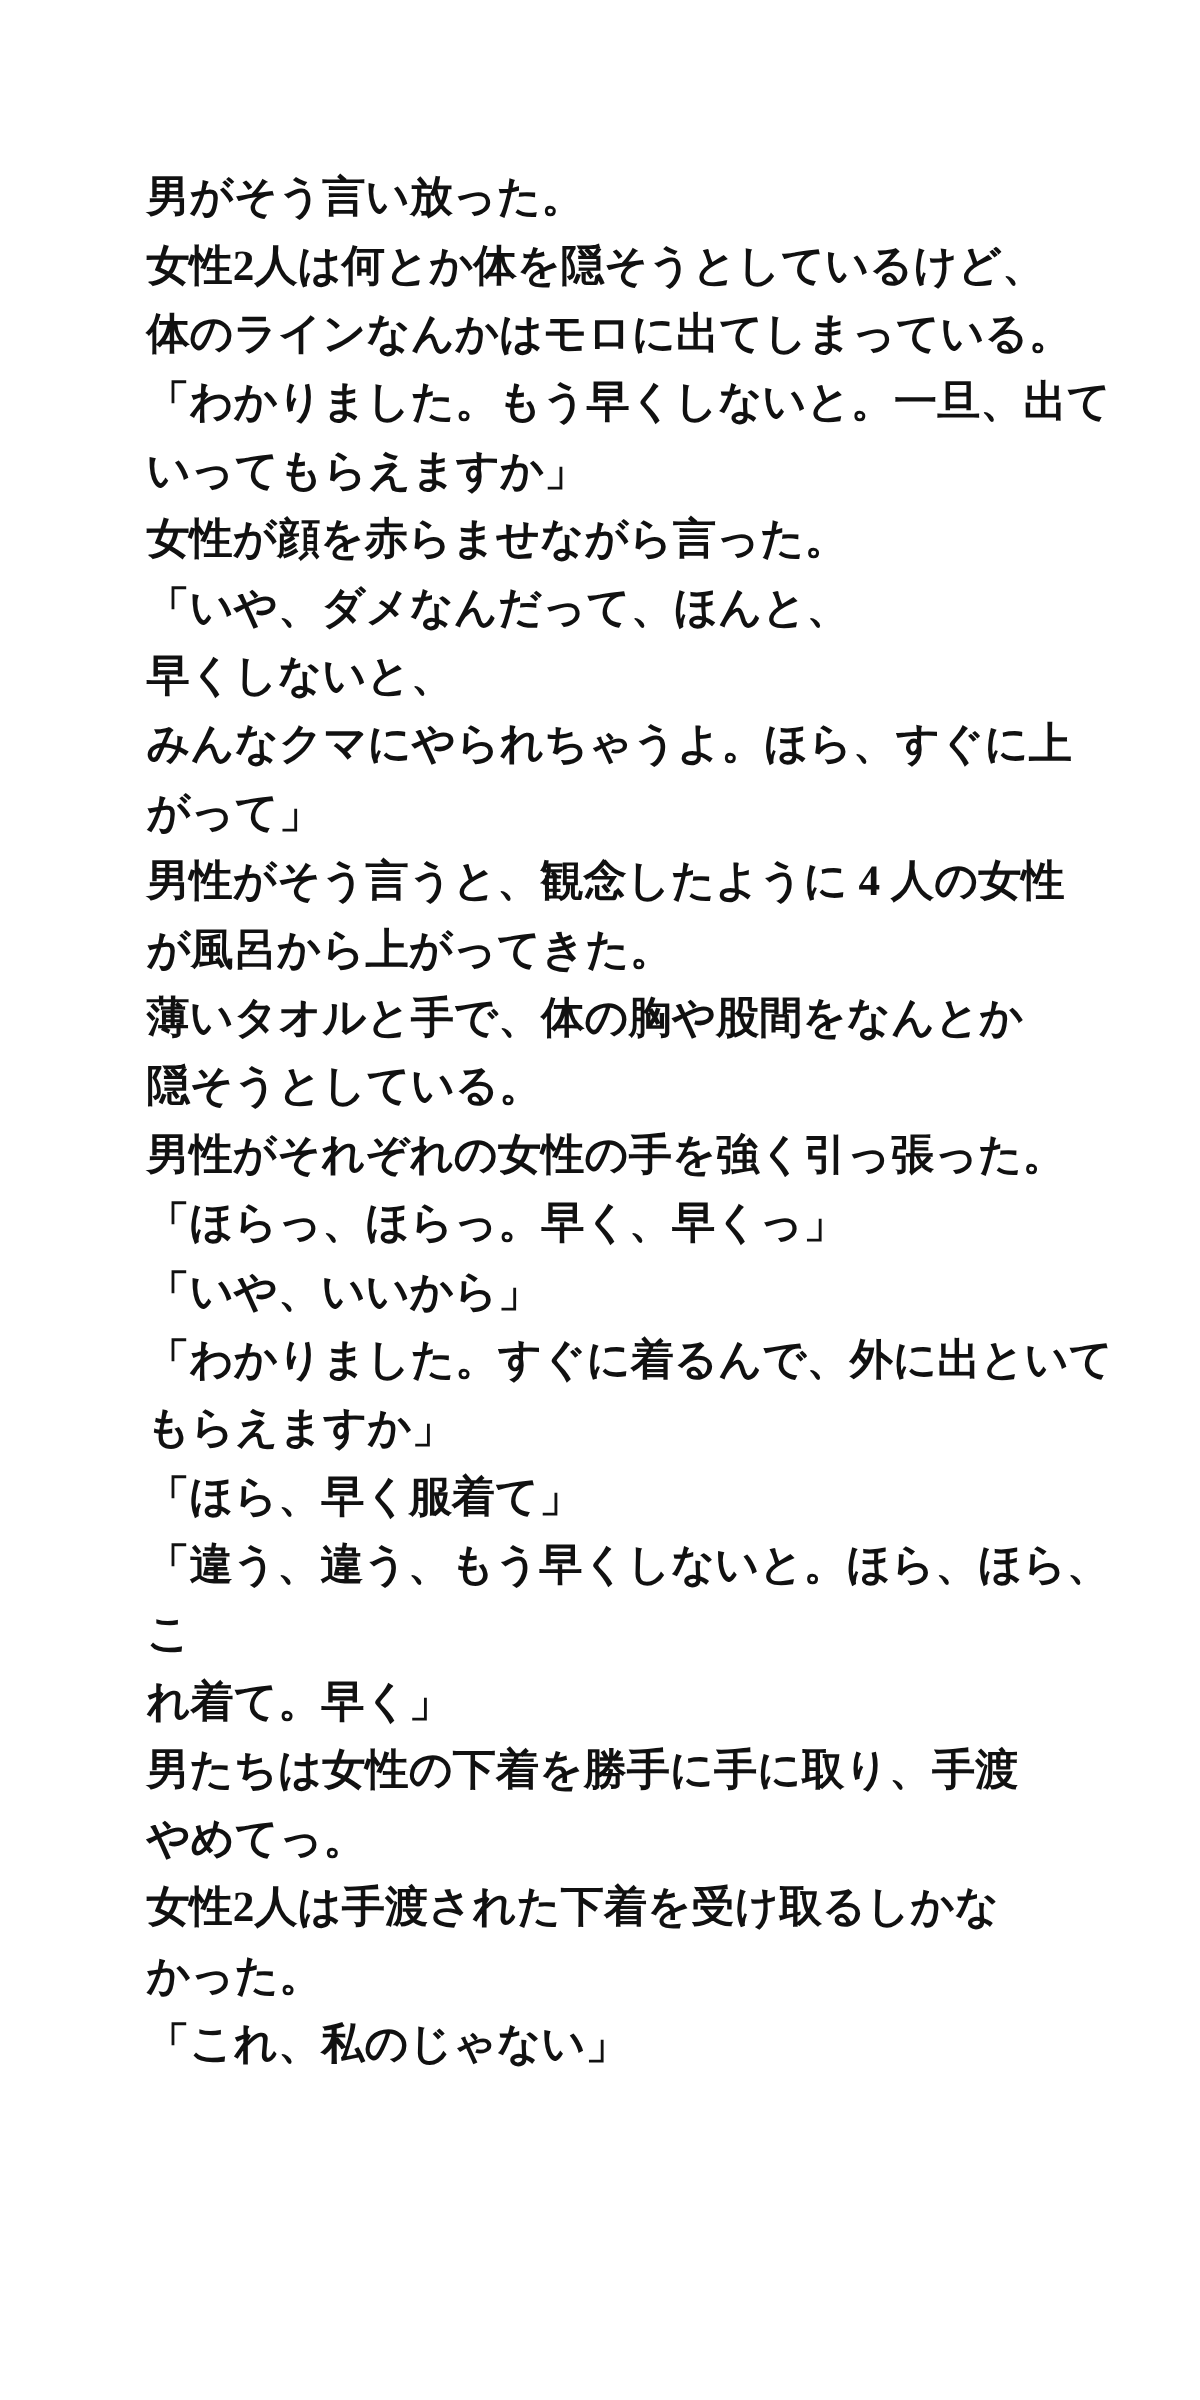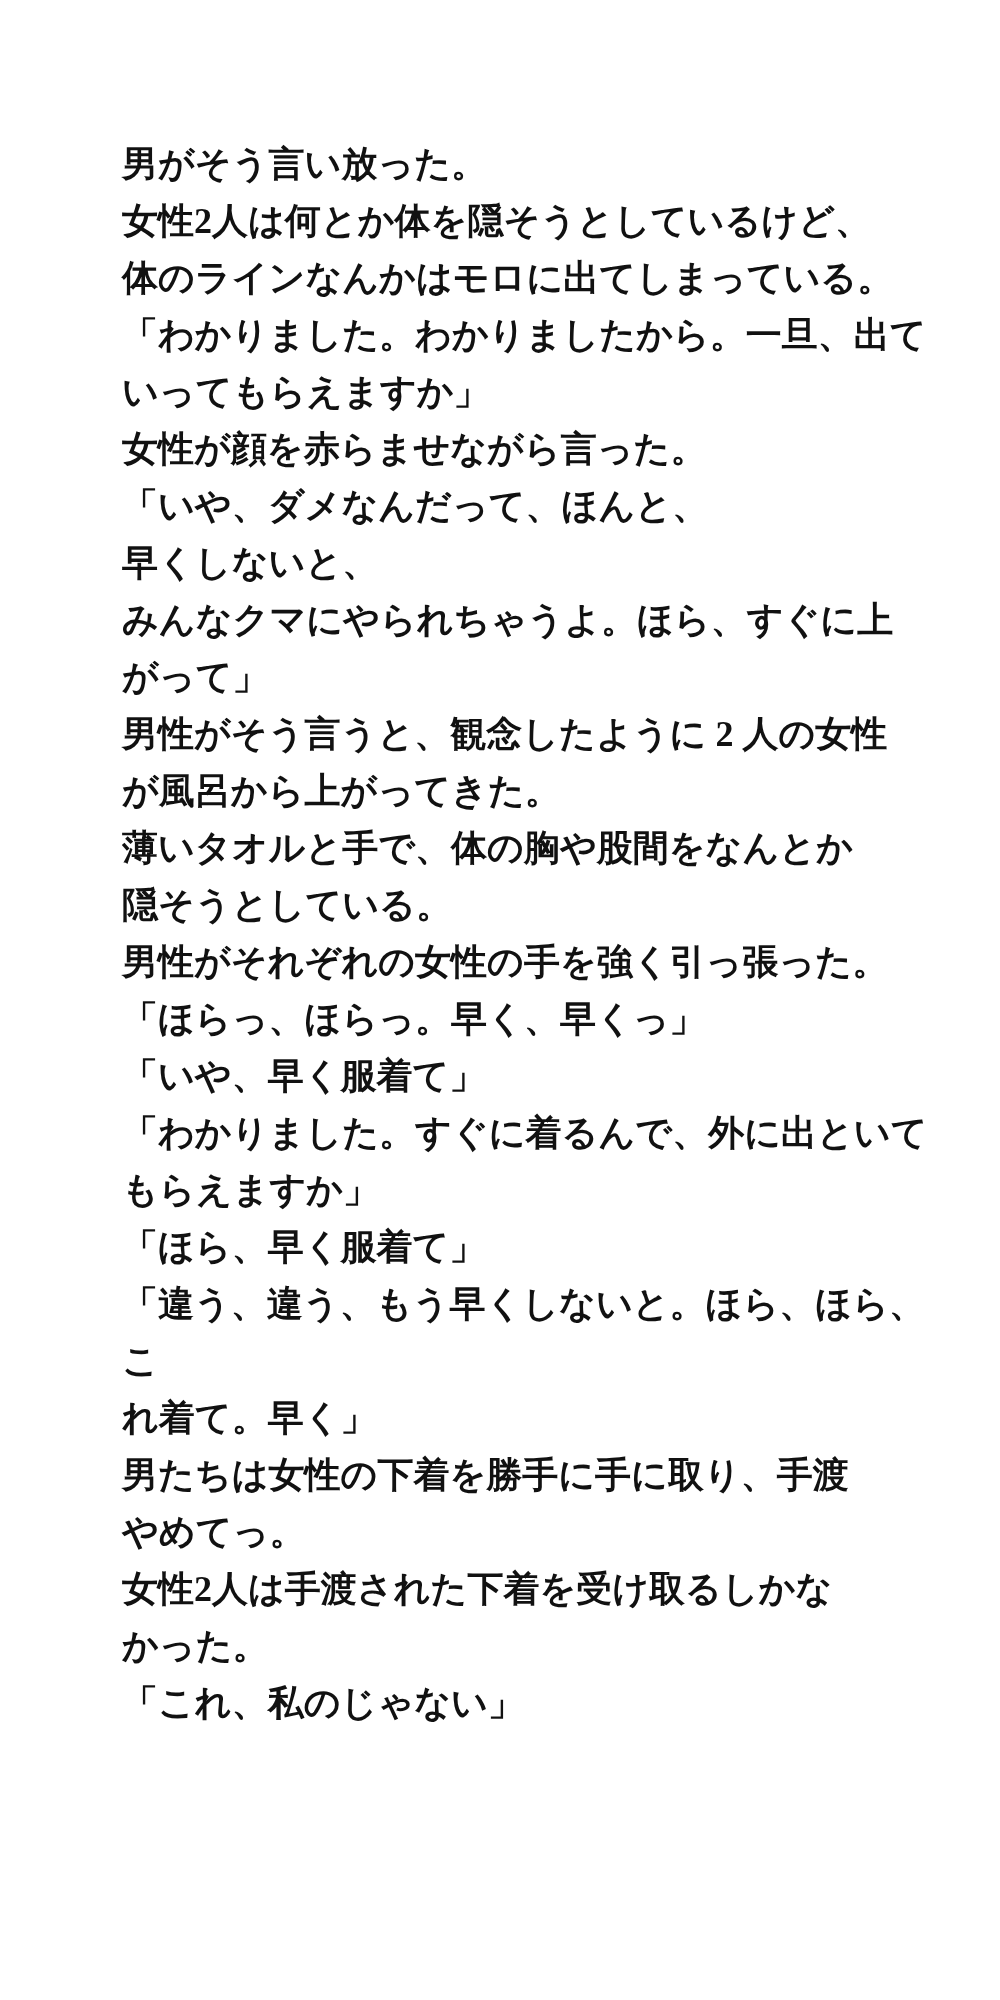--- a/index.html
+++ b/index.html
@@ -34,33 +34,33 @@
   }
 </style>
 </head>
 <body>
 
 <div class="page">
   <div class="text-block" style="color: rgb(17, 17, 17);">
       <p>男がそう言い放った。</p>
       <p>女性2人は何とか体を隠そうとしているけど、
 体のラインなんかはモロに出てしまっている。</p>
-      <p>「わかりました。わかりましたから。一旦、出て
+      <p>「わかりました。もう早くしないと。一旦、出て
 いってもらえますか」</p>
       <p>女性が顔を赤らませながら言った。</p>
       <p>「いや、ダメなんだって、ほんと、早くしないと、
 みんなクマにやられちゃうよ。ほら、すぐに上
 がって」</p>
-      <p>男性がそう言うと、観念したように 2 人の女性
+      <p>男性がそう言うと、観念したように 4 人の女性
 が風呂から上がってきた。</p>
       <p>薄いタオルと手で、体の胸や股間をなんとか
 隠そうとしている。</p>
       <p>男性がそれぞれの女性の手を強く引っ張った。</p>
       <p>「ほらっ、ほらっ。早く、早くっ」</p>
-      <p>「いや、早く服着て」</p>
+      <p>「いや、いいから」</p>
       <p>「わかりました。すぐに着るんで、外に出といて
 もらえますか」</p>
       <p>「ほら、早く服着て」</p>
       <p>「違う、違う、もう早くしないと。ほら、ほら、こ
 れ着て。早く」</p>
       <p>男たちは女性の下着を勝手に手に取り、手渡
 やめてっ。</p>
       <p>女性2人は手渡された下着を受け取るしかな
 かった。</p>
       <p>「これ、私のじゃない」</p>

